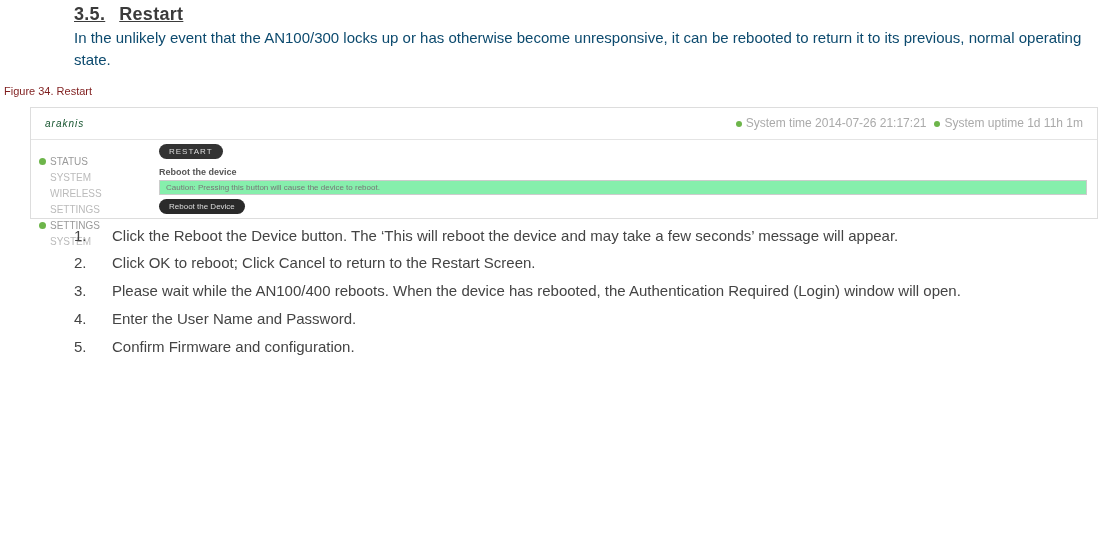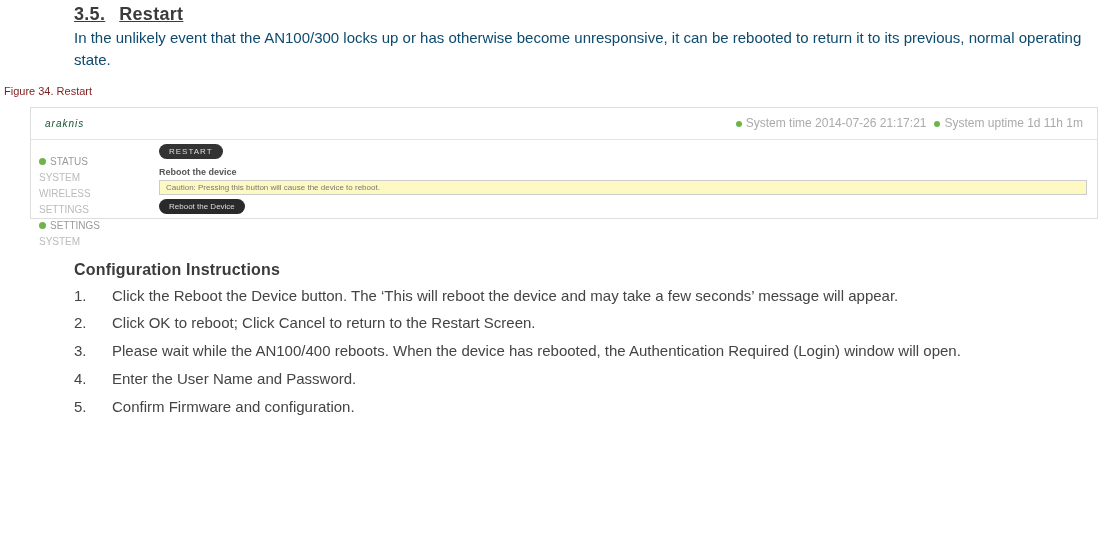--- a/index.html
+++ b/index.html
@@ -63,32 +63,32 @@
   }
   .shot-status-right { display: flex; gap: 8px; font-size: 12px; color: #aaa; }
   .shot-status-right .dot {
     display:inline-block; width:6px; height:6px; border-radius:50%;
     background:#6db54a; margin-right:4px; vertical-align:middle;
   }
   .shot-body { display:flex; height: calc(100% - 32px); }
   .shot-sidebar { width: 118px; padding: 14px 8px; font-size: 10px; color:#9a9a9a; line-height:1.6; }
   .shot-sidebar .sb-item { display:flex; align-items:center; gap:4px; }
   .shot-sidebar .sb-item .sic { width:7px; height:7px; border-radius:50%; background:#6db54a; }
-  .shot-sidebar .sb-sub { color:#bbb; }
+  .shot-sidebar .sb-sub { color:#bbb; margin-left:11px; }
   .shot-main { flex:1; padding: 4px 10px; }
   .shot-pill {
     display:inline-block;
     background:#333; color:#ddd;
     font-size:8px; letter-spacing:1px;
     padding:3px 10px; border-radius:9px;
     margin-bottom:6px;
   }
   .shot-section-title { font-size:9px; font-weight:bold; color:#555; margin: 2px 0 3px; }
   .shot-banner {
-    background:#fef9c3; border:1px solid #ccc;
+    background:#86efac; border:1px solid #ccc;
     font-size:8px; color:#777; padding:2px 6px; margin-bottom:4px;
   }
   .shot-btn {
     display:inline-block;
     background:#2a2a2a; color:#ddd;
     font-size:8px; padding:3px 10px; border-radius:9px;
   }
 
   
   .path-line { margin-top: 22px; font-size: 15px; }
@@ -162,21 +162,20 @@
       <div class="shot-main">
         <span class="shot-pill">RESTART</span>
         <div class="shot-section-title">Reboot the device</div>
         <div class="shot-banner">Caution: Pressing this button will cause the device to reboot.</div>
         <span class="shot-btn">Reboot the Device</span>
       </div>
     </div>
   </div>
 
 
-  <h3 class="instr-heading">Configuration Instructions</h3>
   <ol class="instr">
     <li>Click the Reboot the Device button. The ‘This will reboot the device and may take a few seconds’ message will appear.</li>
     <li>Click OK to reboot; Click Cancel to return to the Restart Screen.</li>
     <li>Please wait while the AN100/400 reboots. When the device has rebooted, the Authentication Required (Login) window will open.</li>
     <li>Enter the User Name and Password.</li>
     <li>Confirm Firmware and configuration.</li>
   </ol>
 
 </div>
 

